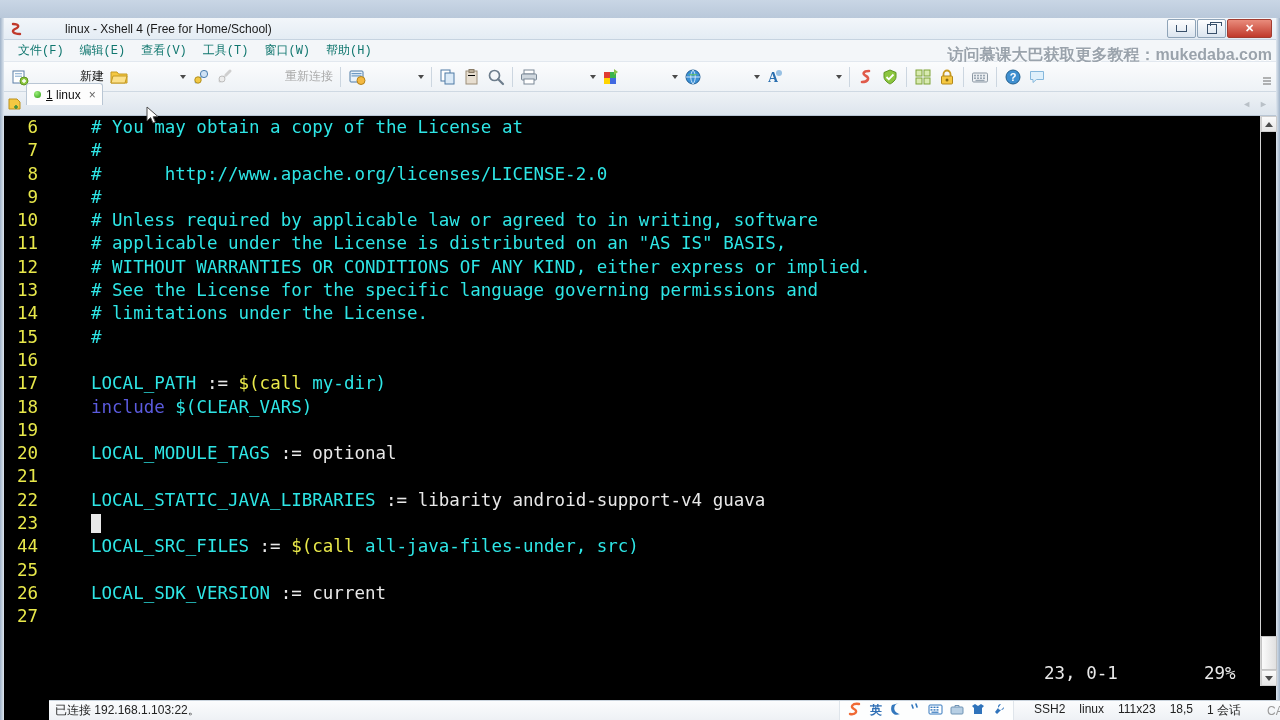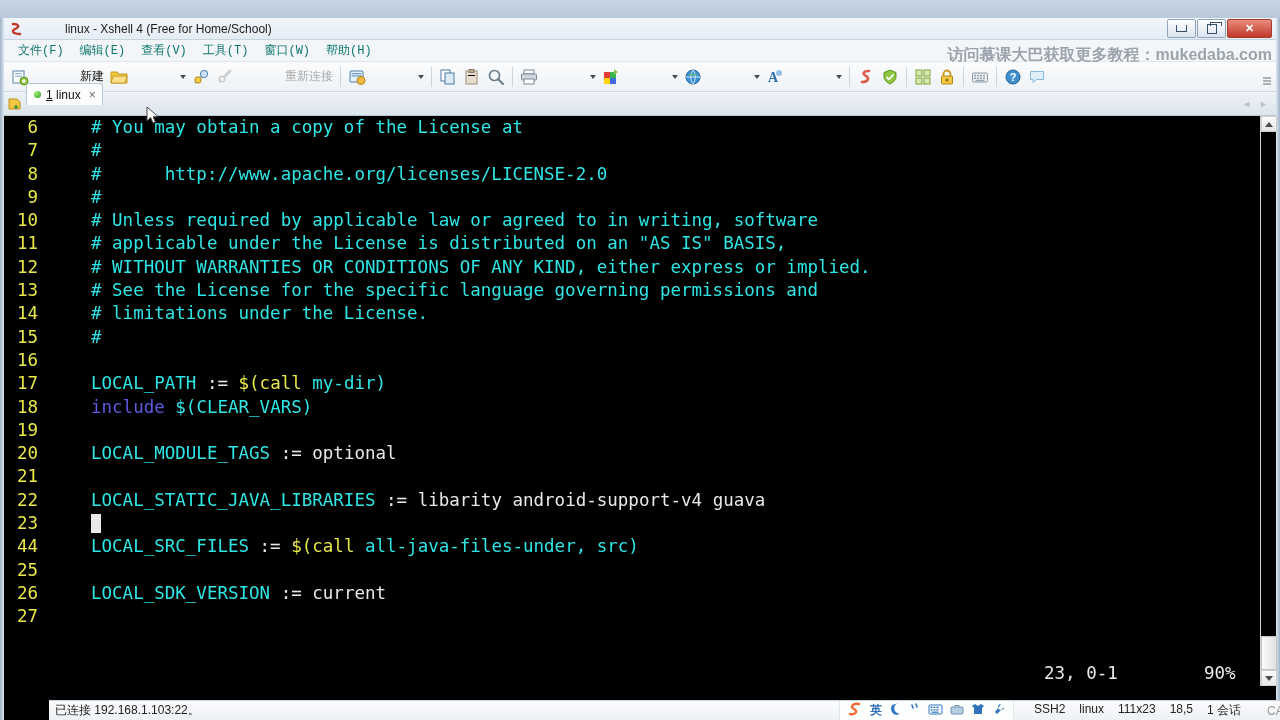--- a/index.html
+++ b/index.html
@@ -467,21 +467,21 @@
         <div class="term-line"><span class="lnum">21</span><span class="code"></span></div>
         <div class="term-line"><span class="lnum">22</span><span class="code"><span class="c-cyan">LOCAL_STATIC_JAVA_LIBRARIES</span><span class="c-white"> := libarity android-support-v4 guava</span></span></div>
         <div class="term-line"><span class="lnum">23</span><span class="code"><span class="cursor"></span></span></div>
         <div class="term-line"><span class="lnum">44</span><span class="code"><span class="c-cyan">LOCAL_SRC_FILES</span><span class="c-white"> := </span><span class="c-yellow">$(</span><span class="c-yellow">call</span><span class="c-cyan"> all-java-files-under, src)</span></span></div>
         <div class="term-line"><span class="lnum">25</span><span class="code"></span></div>
         <div class="term-line"><span class="lnum">26</span><span class="code"><span class="c-cyan">LOCAL_SDK_VERSION</span><span class="c-white"> := current</span></span></div>
         <div class="term-line"><span class="lnum">27</span><span class="code"></span></div>
       </div>
     <div class="term-status">
       <span class="ts-pos">23, 0-1</span>
-      <span class="ts-pct">90%</span>
+      <span class="ts-pct">29%</span>
     </div>
   </div>
 
   <div class="vscroll">
     <div class="vs-btn">
         <span class="arrow-up"></span>
       </div>
     <div class="vs-track">
       <div class="vs-thumb"></div>
     </div>

